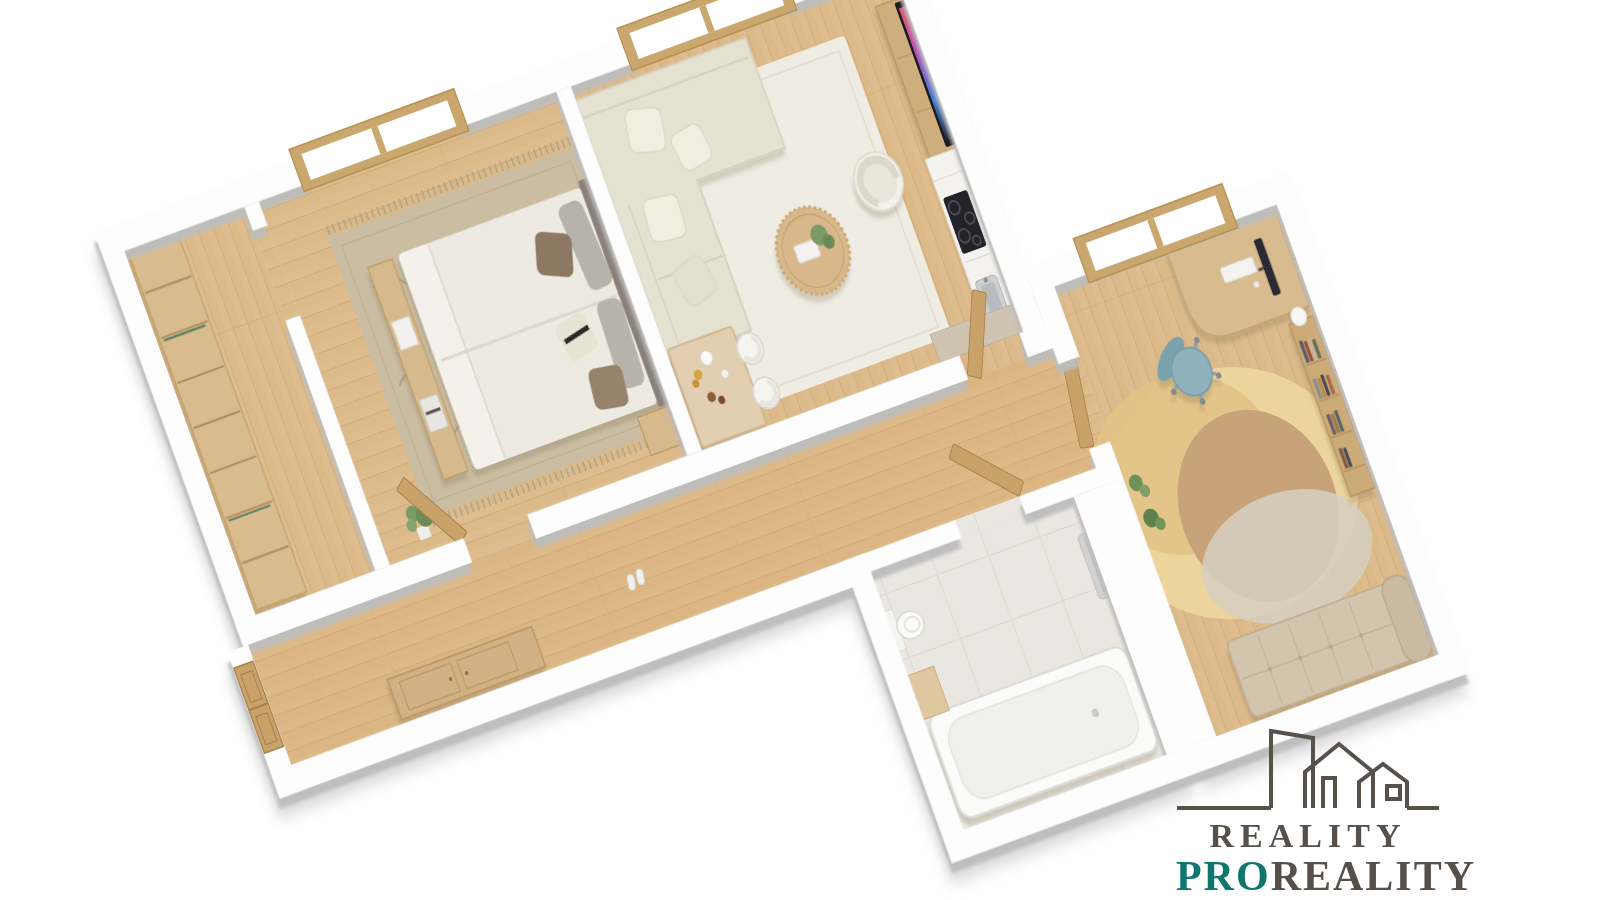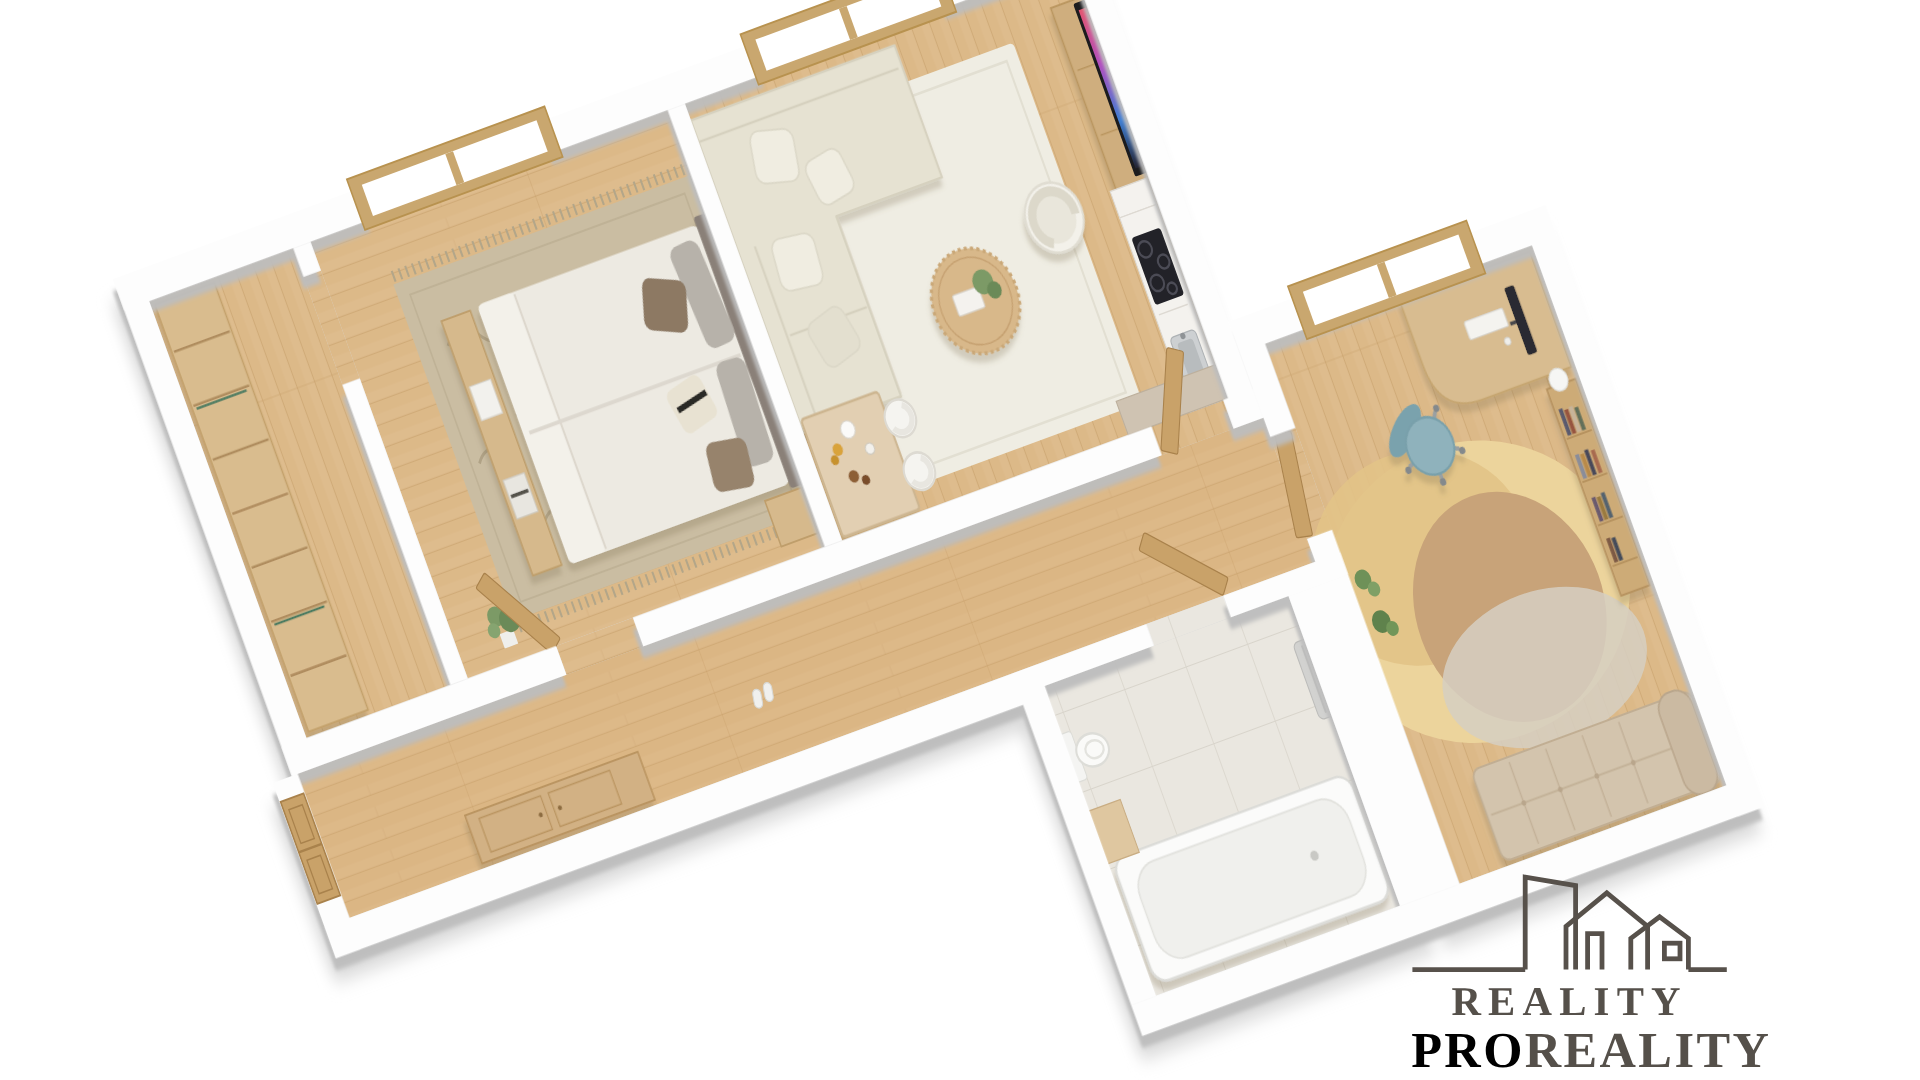--- a/index.html
+++ b/index.html
@@ -3,21 +3,21 @@
 <meta charset="utf-8">
 <style>
   html,body{margin:0;padding:0;background:#ffffff;}
   .stage{position:relative;width:1452px;height:900px;background:#ffffff;overflow:hidden;
          font-family:Liberation Serif, serif;padding-left:40px;}
   .stage > svg{position:absolute;left:0;top:0;}
   .logo{position:absolute;right:14px;bottom:2px;width:340px;text-align:center;color:#55504a;}
   .logo svg{display:block;margin:0 auto;}
   .logo .l1{font-size:34px;font-weight:700;letter-spacing:6px;line-height:1.05;margin-top:2px;}
   .logo .l2{font-size:42px;font-weight:700;letter-spacing:2px;line-height:1.05;}
-  .logo .accent{color:#000000;margin-left:36px;}
+  .logo .accent{color:#0f766e;margin-left:36px;}
 </style>
 </head>
 <body>
 
 <div class="stage">
 
 <svg width="1600" height="900" viewBox="0 0 1600 900">
   <defs>
     <pattern id="woodH" width="260" height="18" patternUnits="userSpaceOnUse">
       <rect width="260" height="18" fill="#dcb988"></rect>

